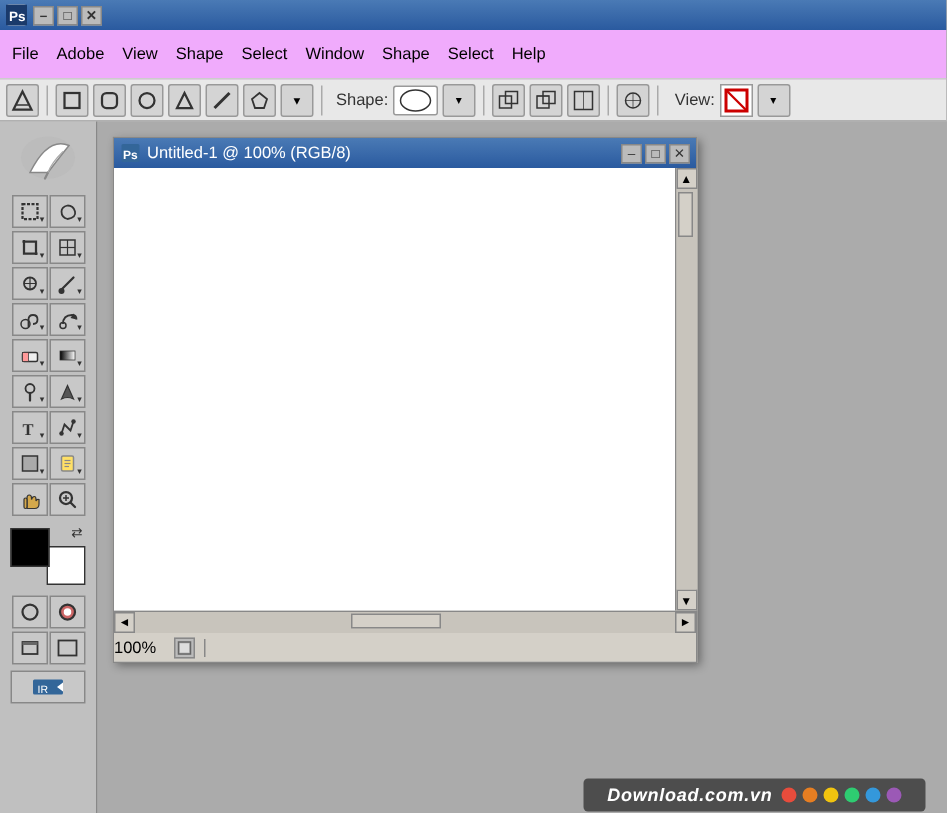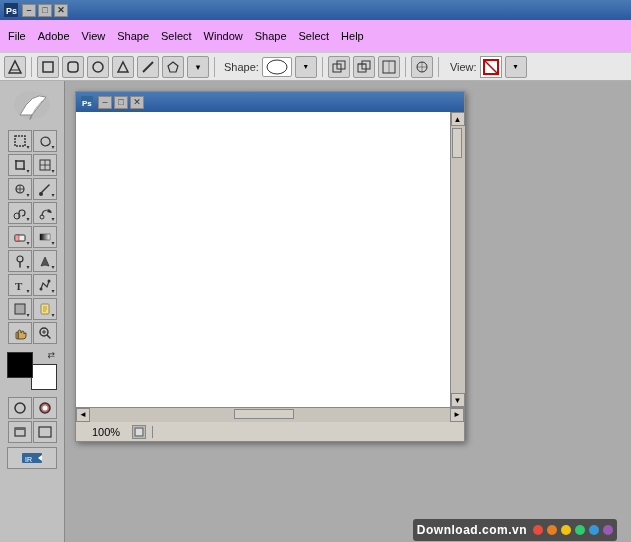--- a/index.html
+++ b/index.html
@@ -357,21 +357,21 @@
       background: #d4d0c8;
       border: 1px solid #888;
     }
 
     #status-bar {
       height: 20px;
       background: #d4d0c8;
       border-top: 1px solid #888;
       display: flex;
       align-items: center;
-      padding: 0 16px;
+      padding: 0 0;
       font-size: 11px;
     }
     #status-bar .zoom-display {
       width: 40px;
     }
     #status-bar .status-icon {
       width: 14px;
       height: 14px;
       background: #bbb;
       border: 1px solid #888;
@@ -391,26 +391,27 @@
 
     
     #watermark {
       position: absolute;
       bottom: 14px;
       right: 14px;
       background: rgba(0,0,0,0.55);
       color: white;
       font-size: 12px;
       font-weight: bold;
-      padding: 4px 4px;
+      padding: 4px 16px;
       border-radius: 3px;
       letter-spacing: 0.5px;
       display: flex;
       align-items: center;
       gap: 6px;
+      font-style: italic;
     }
     #watermark .wm-dots {
       display: flex;
       gap: 4px;
     }
     .wm-dot {
       width: 10px;
       height: 10px;
       border-radius: 50%;
     }
@@ -756,20 +757,21 @@
 
     <div id="doc-window">
 
       <div id="doc-titlebar">
         <div class="doc-icon">
           <svg width="14" height="14" viewBox="0 0 14 14">
             <rect x="1" y="1" width="12" height="12" fill="#336699" rx="1"></rect>
             <text x="2" y="11" fill="white" font-size="8" font-weight="bold">Ps</text>
           </svg>
         </div>
+        <span class="doc-title">Untitled-1 @ 100% (RGB/8)</span>
         <div class="doc-controls">
           <div class="doc-ctrl-btn">–</div>
           <div class="doc-ctrl-btn">□</div>
           <div class="doc-ctrl-btn">✕</div>
         </div>
       </div>
 
       <div id="canvas-container">
         <div id="canvas-inner">
           <div id="canvas-white"></div>

